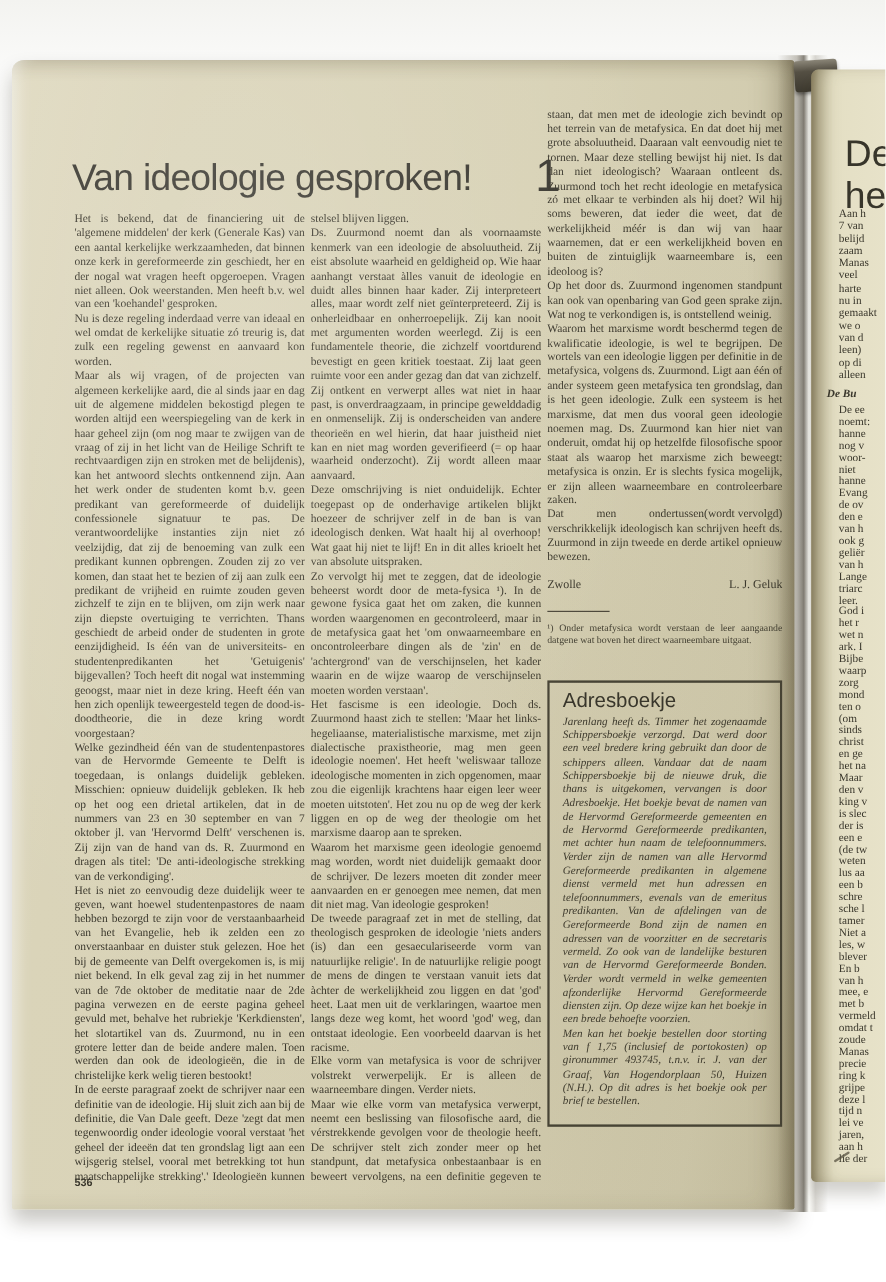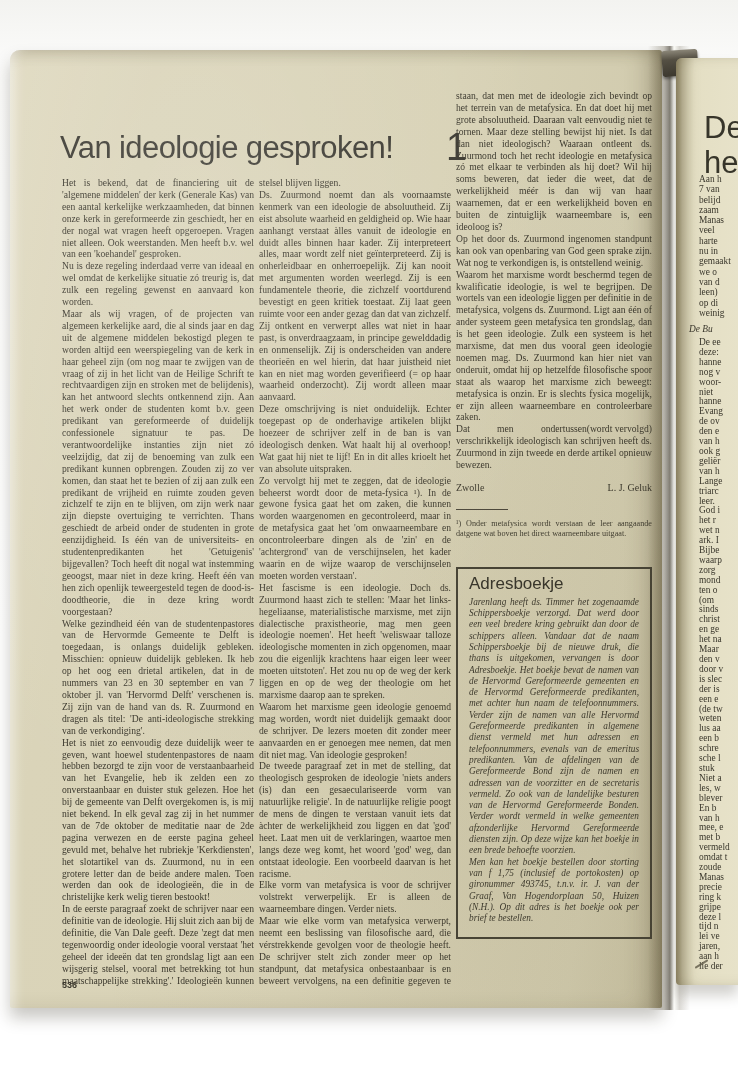--- a/index.html
+++ b/index.html
@@ -44,21 +44,21 @@
     box-shadow:0 2px 3px rgba(0,0,0,.4);transform:rotate(-4deg);}
   
   .right-page{position:absolute;left:676px;top:58px;width:62px;height:927px;
     background:linear-gradient(90deg,#b7ae8d 0%,#d6d0b2 10%,#e4dfc4 30%,#e7e2c9 100%);
     border-radius:6px 0 0 4px;
     box-shadow:inset 14px 0 16px -8px rgba(75,63,35,.55), 0 10px 14px rgba(40,35,20,.22);}
   .r-heading{position:absolute;left:28px;top:52px;font-family:"Liberation Sans",sans-serif;
     font-size:31px;line-height:35px;color:#37352a;white-space:nowrap;}
   .r-frags{position:absolute;left:23px;font-size:9.4px;color:#3a372c;white-space:nowrap;}
   .r-top{top:116px;line-height:10.3px;}
-  .r-subhead{position:absolute;left:13px;top:266px;font-style:italic;font-size:9.4px;color:#3a372c;white-space:nowrap;}
+  .r-subhead{position:absolute;left:13px;top:266px;font-style:italic;font-size:9.4px;color:#3a372c;white-space:nowrap;font-weight:bold;}
   .r-mid{top:280px;line-height:9.9px;}
   .frag{white-space:nowrap;}
   .pen-mark{position:absolute;left:18px;top:905px;width:15px;height:2px;background:#575140;
             transform:rotate(-32deg);opacity:.75;border-radius:1px;}
 </style>
 </head>
 <body>
 
 <div class="scene">
 
@@ -130,26 +130,26 @@
         <div class="frag">zaam</div>
         <div class="frag">Manas</div>
         <div class="frag">veel</div>
         <div class="frag">harte</div>
         <div class="frag">nu in</div>
         <div class="frag">gemaakt</div>
         <div class="frag">we o</div>
         <div class="frag">van d</div>
         <div class="frag">leen)</div>
         <div class="frag">op di</div>
-        <div class="frag">weinig</div>
+        <div class="frag">alleen</div>
       </div>
     <div class="r-subhead">De Bu</div>
     <div class="r-frags r-mid">
         <div class="frag">De ee</div>
-        <div class="frag">deze:</div>
+        <div class="frag">noemt:</div>
         <div class="frag">hanne</div>
         <div class="frag">nog v</div>
         <div class="frag">woor-</div>
         <div class="frag">niet</div>
         <div class="frag">hanne</div>
         <div class="frag">Evang</div>
         <div class="frag">de ov</div>
         <div class="frag">den e</div>
         <div class="frag">van h</div>
         <div class="frag">ook g</div>
@@ -167,31 +167,31 @@
         <div class="frag">zorg</div>
         <div class="frag">mond</div>
         <div class="frag">ten o</div>
         <div class="frag">(om</div>
         <div class="frag">sinds</div>
         <div class="frag">christ</div>
         <div class="frag">en ge</div>
         <div class="frag">het na</div>
         <div class="frag">Maar</div>
         <div class="frag">den v</div>
-        <div class="frag">door v</div>
+        <div class="frag">king v</div>
         <div class="frag">is slec</div>
         <div class="frag">der is</div>
         <div class="frag">een e</div>
         <div class="frag">(de tw</div>
         <div class="frag">weten</div>
         <div class="frag">lus aa</div>
         <div class="frag">een b</div>
         <div class="frag">schre</div>
         <div class="frag">sche l</div>
-        <div class="frag">stuk</div>
+        <div class="frag">tamer</div>
         <div class="frag">Niet a</div>
         <div class="frag">les, w</div>
         <div class="frag">blever</div>
         <div class="frag">En b</div>
         <div class="frag">van h</div>
         <div class="frag">mee, e</div>
         <div class="frag">met b</div>
         <div class="frag">vermeld</div>
         <div class="frag">omdat t</div>
         <div class="frag">zoude</div>

